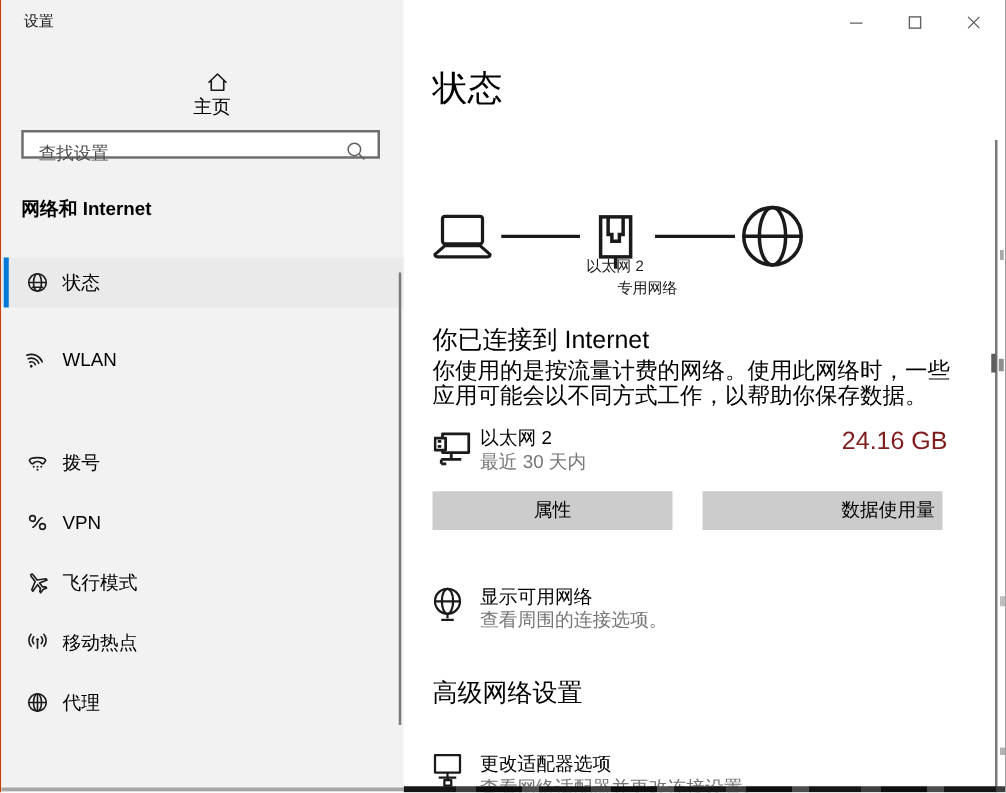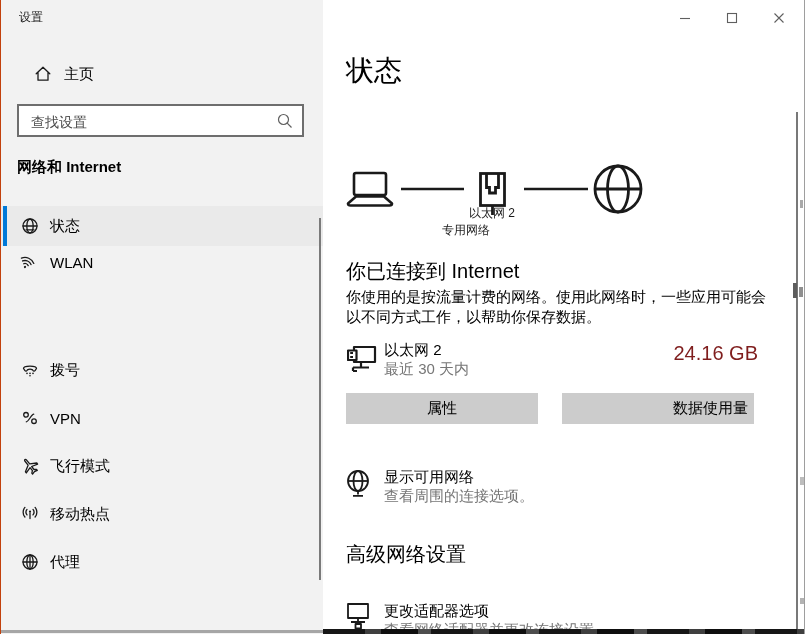--- a/index.html
+++ b/index.html
@@ -4,24 +4,24 @@
 <style>
   html,body{margin:0;padding:0;}
   body{width:805px;height:634px;overflow:hidden;font-family:"Liberation Sans","DejaVu Sans",sans-serif;background:#fff;}
   .window{position:relative;width:803px;height:634px;background:#fff;border-left:1px solid #c2410c;border-right:1px solid #9e9e9e;overflow:hidden;}
   svg{display:block;}
   .stroke{fill:none;stroke:#1a1a1a;stroke-width:1.3;stroke-linecap:round;stroke-linejoin:round;}
 
   
   .sidebar{position:absolute;left:0;top:0;width:322px;height:634px;background:#f2f2f2;}
   .app-title{position:absolute;left:18px;top:9px;font-size:12px;color:#1a1a1a;}
-  .home-row{position:absolute;left:12px;top:56px;width:322px;height:36px;display:flex;align-items:center;cursor:default;}
+  .home-row{position:absolute;left:2px;top:56px;width:322px;height:36px;display:flex;align-items:center;cursor:default;flex-direction:column;}
   .home-row .nav-ico{margin-left:20px;}
   .home-row .nav-label{margin-left:11px;font-size:15px;color:#000;}
-  .searchbox{position:absolute;left:16px;top:104px;width:287px;height:33px;background:#fff;border:2px solid #6e6e6e;box-sizing:border-box;}
+  .searchbox{position:absolute;left:16px;top:104px;width:287px;height:23px;background:#fff;border:2px solid #6e6e6e;box-sizing:border-box;}
   .searchbox input{position:absolute;left:10px;top:1px;width:240px;height:27px;border:none;outline:none;font-size:14px;background:transparent;color:#222;font-family:inherit;}
   .searchbox input::placeholder{color:#4c4c4c;opacity:1;}
   .search-ico{position:absolute;right:8px;top:6px;}
   .section-header{position:absolute;left:16px;top:158px;font-size:15px;font-weight:bold;color:#000;}
   .nav-item{position:absolute;left:0;width:322px;height:40px;display:flex;align-items:center;cursor:default;}
   .nav-item.selected{background:#eaeaea;}
   .nav-item.selected::before{content:"";position:absolute;left:2px;top:0;width:4px;height:40px;background:#0078d7;}
   .nav-ico{width:20px;height:20px;flex:0 0 20px;}
   .nav-item .nav-ico{margin-left:19px;}
   .nav-item .nav-label{margin-left:10px;font-size:15px;color:#000;}
@@ -29,22 +29,22 @@
 
   
   .content{position:absolute;left:322px;top:0;width:481px;height:634px;background:#fff;}
   .page-title{position:absolute;left:23px;top:52px;font-size:28px;font-weight:400;color:#000;}
   .h2{position:absolute;font-size:20px;font-weight:400;color:#000;}
   .net-status-h{left:23px;top:106px;}
   .conn-h{left:23px;top:258px;}
   .adv-h{left:23px;top:541px;}
   .diagram{position:absolute;left:23px;top:160px;width:320px;height:85px;}
   .diagram .net-name{position:absolute;left:96px;top:45px;width:100px;text-align:center;font-size:12px;color:#1a1a1a;}
-  .diagram .net-type{position:absolute;left:96px;top:62px;width:100px;text-align:left;font-size:12px;color:#1a1a1a;}
-  .metered{position:absolute;left:23px;top:287px;width:420px;font-size:15px;line-height:19.5px;color:#000;}
+  .diagram .net-type{position:absolute;left:96px;top:62px;width:100px;text-align:right;font-size:12px;color:#1a1a1a;}
+  .metered{position:absolute;left:23px;top:287px;width:420px;font-size:18px;line-height:19.5px;color:#000;}
   .usage-row{position:absolute;left:23px;top:339px;width:412px;height:42px;}
   .usage-ico{position:absolute;left:1px;top:5px;}
   .usage-name{position:absolute;left:38px;top:2px;font-size:15px;color:#000;}
   .usage-period{position:absolute;left:38px;top:21px;font-size:15px;color:#767676;}
   .usage-amount{position:absolute;right:0;top:3px;font-size:20px;color:#7f1d1d;}
   .btn-row{position:absolute;left:23px;top:393px;}
   .gray-btn{position:absolute;top:0;width:192px;height:31px;background:#cccccc;border:none;font-size:15px;color:#000;font-family:inherit;cursor:default;}
   .btn-props{left:0;}
   .btn-usage{left:216px;text-align:right;}
   .link-row{position:absolute;left:23px;width:412px;height:42px;cursor:default;}
@@ -104,21 +104,21 @@
         <svg width="20" height="20" viewBox="0 0 20 20">
             <circle class="stroke" cx="10" cy="10" r="7"></circle>
             <ellipse class="stroke" cx="10" cy="10" rx="3.2" ry="7"></ellipse>
             <path class="stroke" d="M3 10 H17"></path>
             <path class="stroke" d="M6 13.8 H14"></path>
           </svg>
       </span>
       <span class="nav-label">状态</span>
     </div>
 
-    <div class="nav-item" style="top:242px">
+    <div class="nav-item" style="top:268px">
       <span class="nav-ico">
         <svg width="20" height="20" viewBox="0 0 20 20">
             <g transform="rotate(-22 5 15)">
               <circle cx="5" cy="15" r="1.1" fill="#1a1a1a"></circle>
               <path class="stroke" d="M5 11.5 A3.5 3.5 0 0 1 8.5 15"></path>
               <path class="stroke" d="M5 8.5 A6.5 6.5 0 0 1 11.5 15"></path>
               <path class="stroke" d="M5 5.5 A9.5 9.5 0 0 1 14.5 15"></path>
             </g>
           </svg>
       </span>

